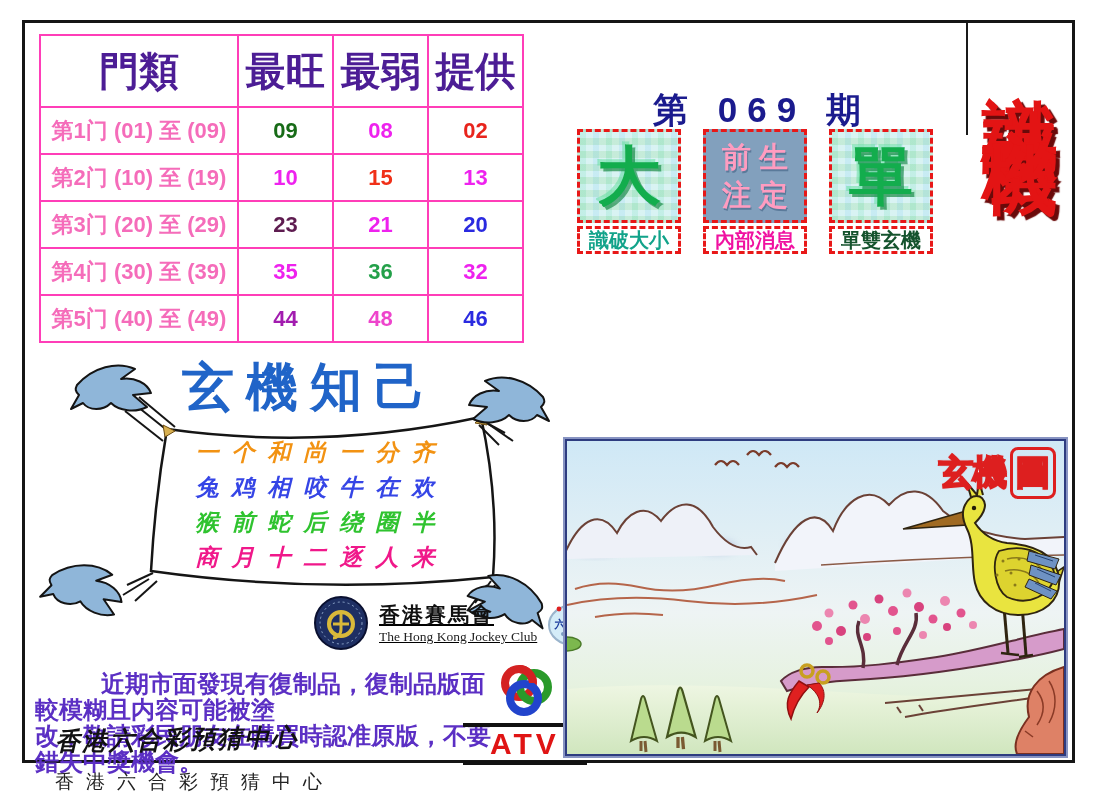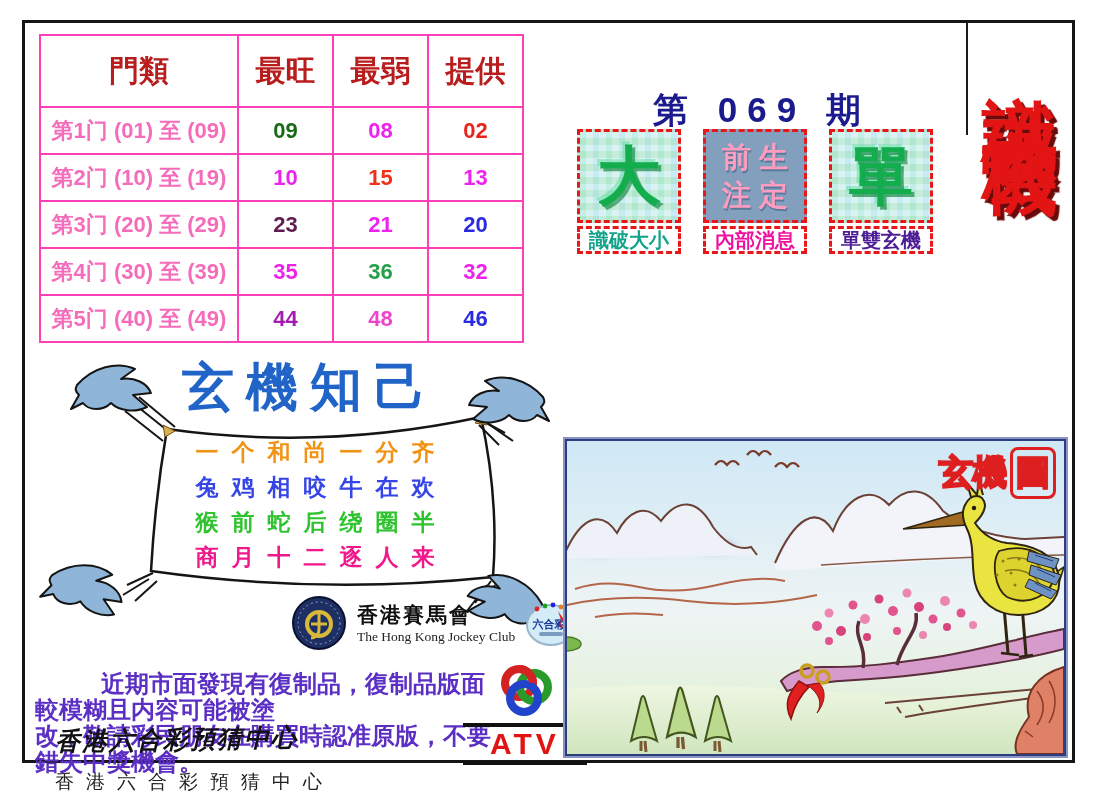--- a/index.html
+++ b/index.html
@@ -4,21 +4,21 @@
 <style>
   * { margin:0; padding:0; box-sizing:border-box; }
   body { background:#fff; font-family:"Liberation Sans", sans-serif; }
   .page { position:relative; width:1100px; height:796px; background:#fff; overflow:hidden; }
   .frame { position:absolute; left:22px; top:20px; width:1053px; height:743px;
            border:3px solid #151515; background:#fff; }
 
   
   .cat-table { position:absolute; left:14px; top:11px; border-collapse:collapse; }
   .cat-table th, .cat-table td { border:2px solid #ff3eb8; text-align:center; background:#fff; }
-  .cat-table .h { width:198px; height:72px; font-size:30px; font-weight:600; color:#b91c1c; }
+  .cat-table .h { width:198px; height:72px; font-size:40px; font-weight:600; color:#4c1d95; }
   .cat-table .h2 { width:95px; }
   .cat-table .lbl { height:47px; font-size:22px; font-weight:600; color:#f56cba; }
   .cat-table .num { width:95px; font-size:22px; font-weight:800; }
 
   
   .main-title { position:absolute; left:525px; top:8px; width:424px; text-align:center;
     font-size:45px; font-weight:900; color:#cf1212; letter-spacing:34px; text-indent:34px;
     text-shadow:2px 2px 0 #70140a; white-space:nowrap; }
   .issue { position:absolute; left:525px; top:64px; width:424px; text-align:center;
     font-size:35px; font-weight:900; color:#1b1b8e; letter-spacing:10px; }
@@ -53,24 +53,24 @@
     writing-mode:vertical-rl; text-orientation:upright;
     font-size:76px; font-weight:900; color:#e31414; letter-spacing:16px; line-height:100px;
     text-shadow:4px 4px 1px #6a0a0a; }
 
   
   .banner-title { position:absolute; left:85px; top:330px; width:400px; text-align:center;
     font-size:52px; font-weight:900; color:#2064c8; letter-spacing:12px; white-space:nowrap; }
   .banner-svg { position:absolute; left:10px; top:330px; }
   .banner-poem { position:absolute; left:140px; top:412px; width:300px; text-align:center; }
   .bline { height:35px; line-height:35px; font-size:23px; font-weight:800; letter-spacing:13px;
-    text-indent:13px; white-space:nowrap; }
-
-  
-  .hkjc { position:absolute; left:266px; top:572px; display:flex; align-items:center; gap:10px; }
+    text-indent:13px; white-space:nowrap;font-style:italic; }
+
+  
+  .hkjc { position:absolute; left:288px; top:572px; display:flex; align-items:center; gap:10px;text-decoration:underline; }
   .hkjc-zh { font-size:21px; font-weight:800; color:#111; letter-spacing:2px; }
   .hkjc-en { font-size:13.5px; color:#222; font-family:"Liberation Serif", serif; }
 
   
   .disclaimer { position:absolute; left:10px; top:648px; width:460px;
     font-size:24px; font-weight:600; color:#5b2fc4; line-height:26px; }
   .disclaimer .d1 { text-indent:66px; }
   .signature { position:absolute; left:30px; top:700px; font-size:25px; font-weight:800;
     font-style:italic; color:#111; letter-spacing:2px; transform:rotate(-1deg); }
 
@@ -154,21 +154,21 @@
         <div class="ibox-img slate">
           <div class="slate-line">前生</div>
           <div class="slate-line">注定</div>
         </div>
         <div class="ibox-label" style="color:#f010a0">內部消息</div>
       </div>
       <div class="ibox">
         <div class="ibox-img mosaic">
           <span class="mosaic-glyph">單</span>
         </div>
-        <div class="ibox-label" style="color:#4c1d95">單雙玄機</div>
+        <div class="ibox-label" style="color:#14532d">單雙玄機</div>
       </div>
     </div>
 
 
     <div class="vtitle">識破玄機</div>
 
     <div class="banner-title">玄機知己</div>
     <svg class="banner-svg" width="515" height="305" viewBox="0 0 515 305">
       <defs>
         <path id="bird" d="M4,26 C20,8 44,2 62,10 L48,20 C62,18 74,24 78,34 L60,36 L74,48 C62,54 46,52 38,44 C30,52 16,52 10,44 L-2,50 L6,36 C2,32 2,30 4,26 Z"></path>

